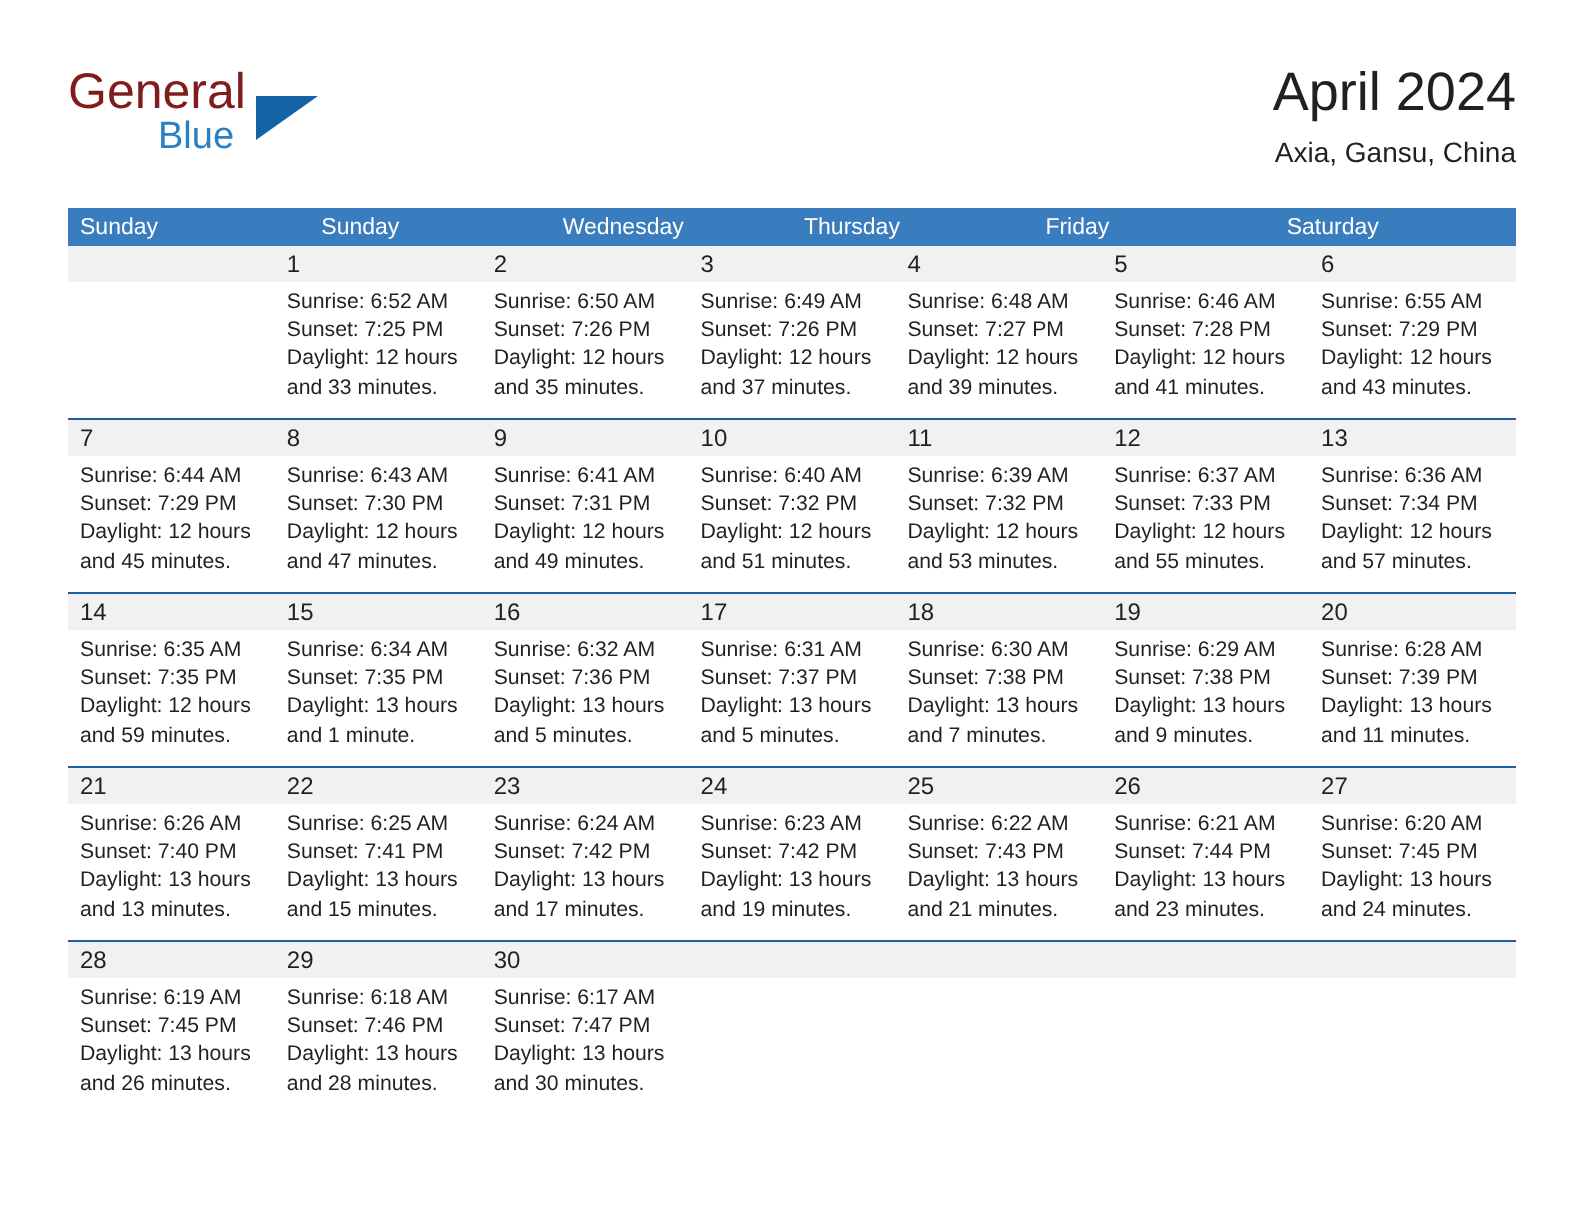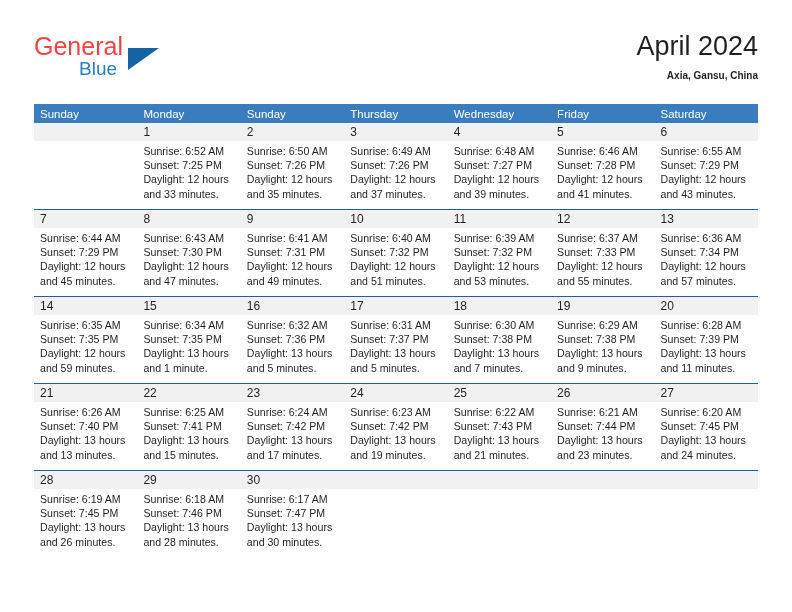--- a/index.html
+++ b/index.html
@@ -35,21 +35,21 @@
     top: 4px;
     width: 230px;
     height: 56px;
   }
   .brand-general {
     position: absolute;
     left: 0;
     top: 0;
     font-size: 25px;
     line-height: 25px;
-    color: #ef4444;
+    color: #7f1d1d;
     letter-spacing: 0px;
   }
   .brand-blue {
     position: absolute;
     left: 45px;
     top: 22px;
     font-size: 19px;
     line-height: 25px;
     color: #2980c4;
     text-align: right;
@@ -72,26 +72,25 @@
   }
   .cal-title {
     font-size: 27px;
     line-height: 32px;
     color: #231f20;
     font-weight: normal;
     margin: 0;
     white-space: nowrap;
   }
   .cal-subtitle {
-    font-size: 10px;
+    font-size: 14px;
     line-height: 20px;
     color: #231f20;
     margin: 4px 0 0 0;
     white-space: nowrap;
-    font-weight: bold;
   }
 
   
   .calendar {
     position: absolute;
     left: 34px;
     top: 104px;
     width: 724px;
   }
   .weekdays {
@@ -164,24 +163,23 @@
       <h1 class="cal-title">April 2024</h1>
       <div class="cal-subtitle">Axia, Gansu, China</div>
     </div>
 
   </div>
 
   <div class="calendar">
 
     <div class="weekdays">
       <div class="weekday">Sunday</div>
-      <div class="weekday">Monday</div>
       <div class="weekday">Sunday</div>
+      <div class="weekday">Wednesday</div>
       <div class="weekday">Thursday</div>
-      <div class="weekday">Wednesday</div>
       <div class="weekday">Friday</div>
       <div class="weekday">Saturday</div>
     </div>
 
     <div class="week">
       <div class="week-numbers">
         <div class="daynum-cell"></div>
         <div class="daynum-cell">1</div>
         <div class="daynum-cell">2</div>
         <div class="daynum-cell">3</div>

